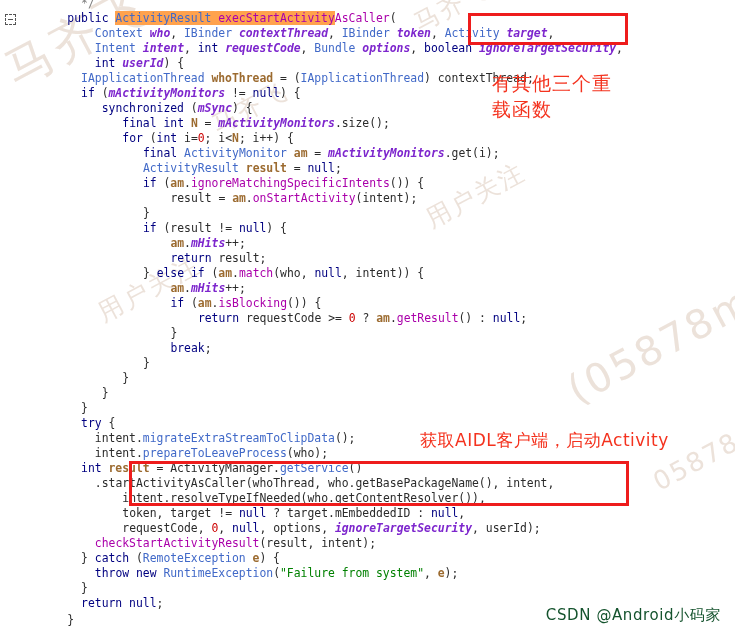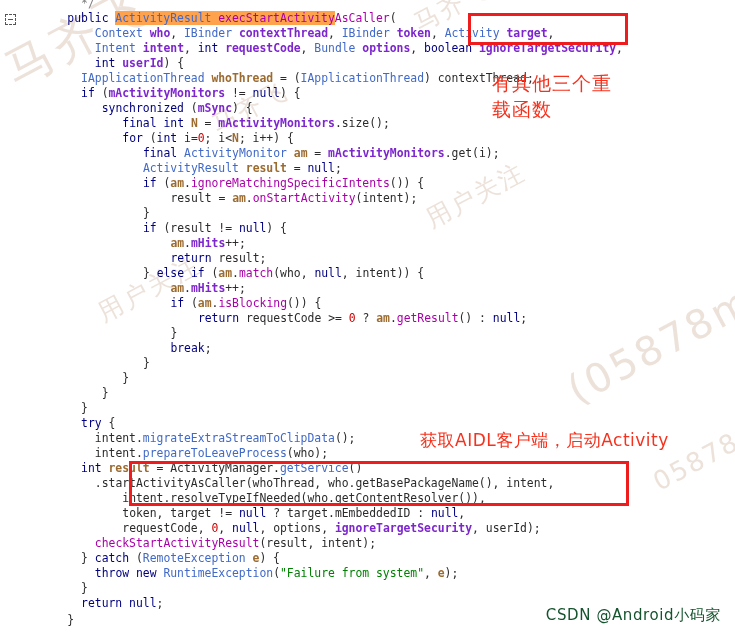--- a/index.html
+++ b/index.html
@@ -59,21 +59,21 @@
   }
   .ln {
     position: absolute;
     left: 0;
     white-space: pre;
     height: 15px;
   }
   
   .kw   { color: #000080; font-weight: normal; margin-top: 20px; }           
   .typ  { color: #4169c8; }
-  .fld  { color: #7d26cd; font-weight: bold; }            
+  .fld  { color: #7d26cd; font-weight: bold; font-style: italic; }            
   .loc  { color: #9c6b30; font-weight: bold; }            
   .mth  { color: #aa00aa; font-weight: normal; }            
   .pln  { color: #2b2b2b; }                               
   .num  { color: #cc0000; }                               
   .str  { color: #008000; }                               
   .cmt  { color: #808080; }                               
   .hl   { background: #ffa24d; }                          
 
   
   .fold-icon {

